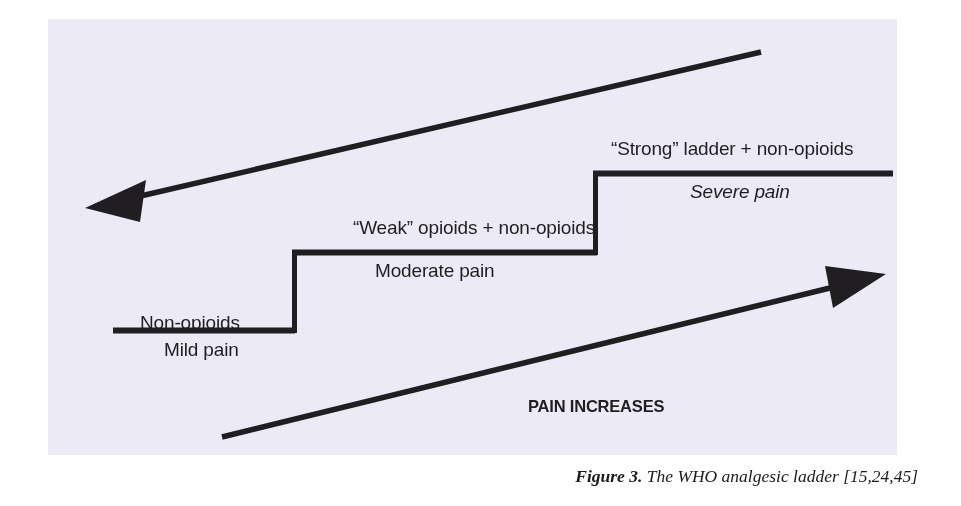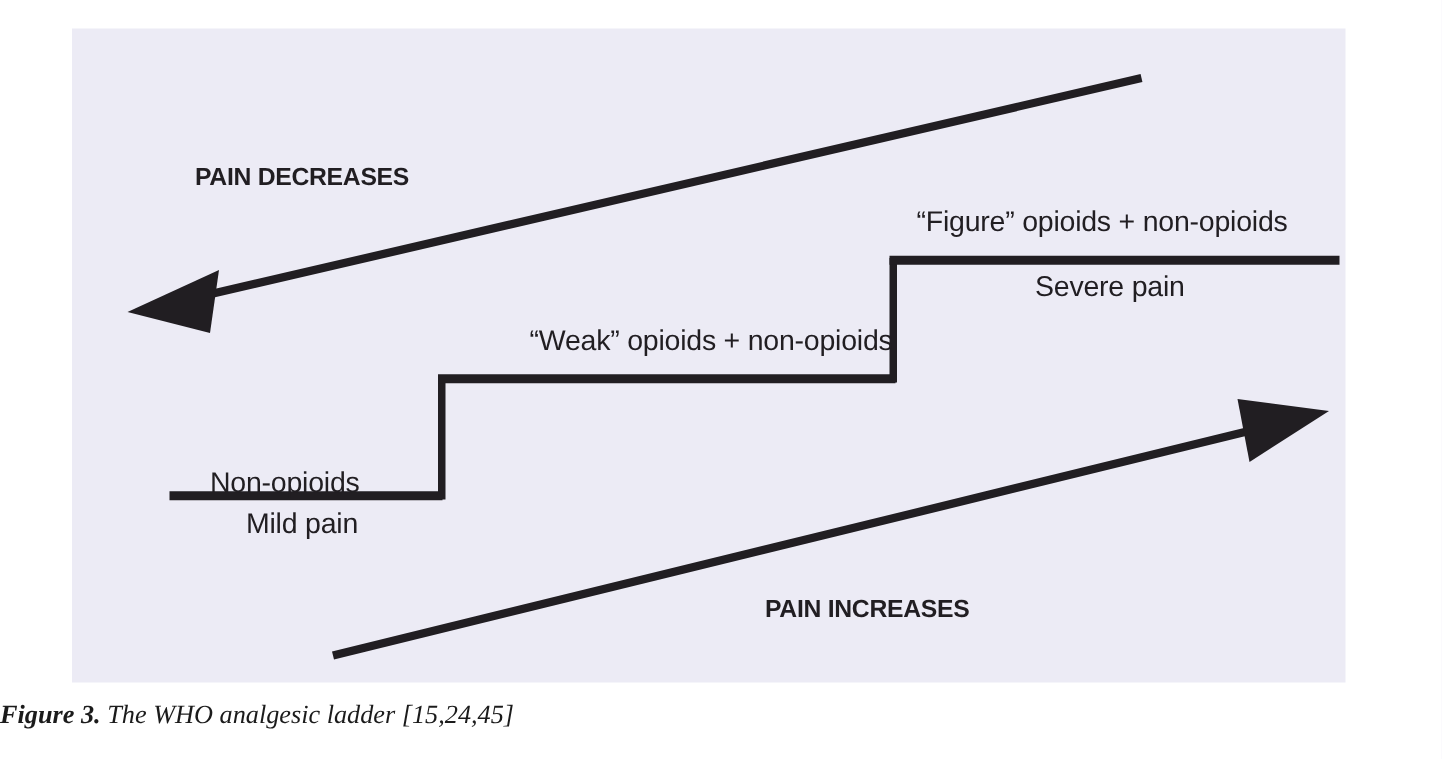--- a/index.html
+++ b/index.html
@@ -66,32 +66,32 @@
   }
 
   
   #label-nonopioids    { left: 140px; top: 313px; }
   #label-mild-pain     { left: 164px; top: 340px; }
   
   #label-weak-opioids  { left: 317px; top: 218px; margin-left: 36px; }
   #label-moderate-pain { left: 375px; top: 261px; }
   
   #label-strong-opioids{ left: 611px; top: 139px; }
-  #label-severe-pain   { left: 690px; top: 182px; }
+  #label-severe-pain   { left: 690px; top: 182px; font-style: italic; }
   
   #label-pain-decreases{ left: 130px; top: 110px; }
-  #label-pain-increases{ left: 510px; top: 398px; }
+  #label-pain-increases{ left: 528px; top: 398px; }
 
   
   #figure-caption {
     position: absolute;
     left: 0;
     top: 466px;
     width: 918px;
-    text-align: left;
+    text-align: right;
     font-family: "Liberation Serif", serif;
     font-size: 17.5px;
     color: #1b1b1b;
     line-height: 1.2;
     white-space: nowrap;
   }
   #figure-caption .caption-number {
     font-weight: 700;
     font-style: italic;
   }
@@ -131,24 +131,24 @@
       <line x1="222" y1="437" x2="834" y2="287" stroke="#211e22" stroke-width="5.5" stroke-linecap="butt"></line>
       <polygon points="886,274 825,266 833,308" fill="#211e22"></polygon>
     </g>
 
   </svg>
 
   <div class="diagram-label drug-label" id="label-nonopioids">Non-opioids</div>
   <div class="diagram-label pain-label" id="label-mild-pain">Mild pain</div>
 
   <div class="diagram-label drug-label" id="label-weak-opioids">“Weak” opioids + non-opioids</div>
+  <div class="diagram-label pain-label" id="label-moderate-pain">Moderate pain</div>
 
-  <div class="diagram-label drug-label" id="label-strong-opioids">“Figure” opioids + non-opioids</div>
+  <div class="diagram-label drug-label" id="label-strong-opioids">“Strong” ladder + non-opioids</div>
   <div class="diagram-label pain-label" id="label-severe-pain">Severe pain</div>
 
-  <div class="diagram-label direction-label" id="label-pain-decreases">PAIN DECREASES</div>
   <div class="diagram-label direction-label" id="label-pain-increases">PAIN INCREASES</div>
 
   <div id="figure-caption">
     <span class="caption-number">Figure 3.</span><span style="font-family:'Liberation Serif',serif;">&nbsp;</span><span class="caption-text">The WHO analgesic ladder [15,24,45]</span>
   </div>
 
 </div>
 
 </body></html>

